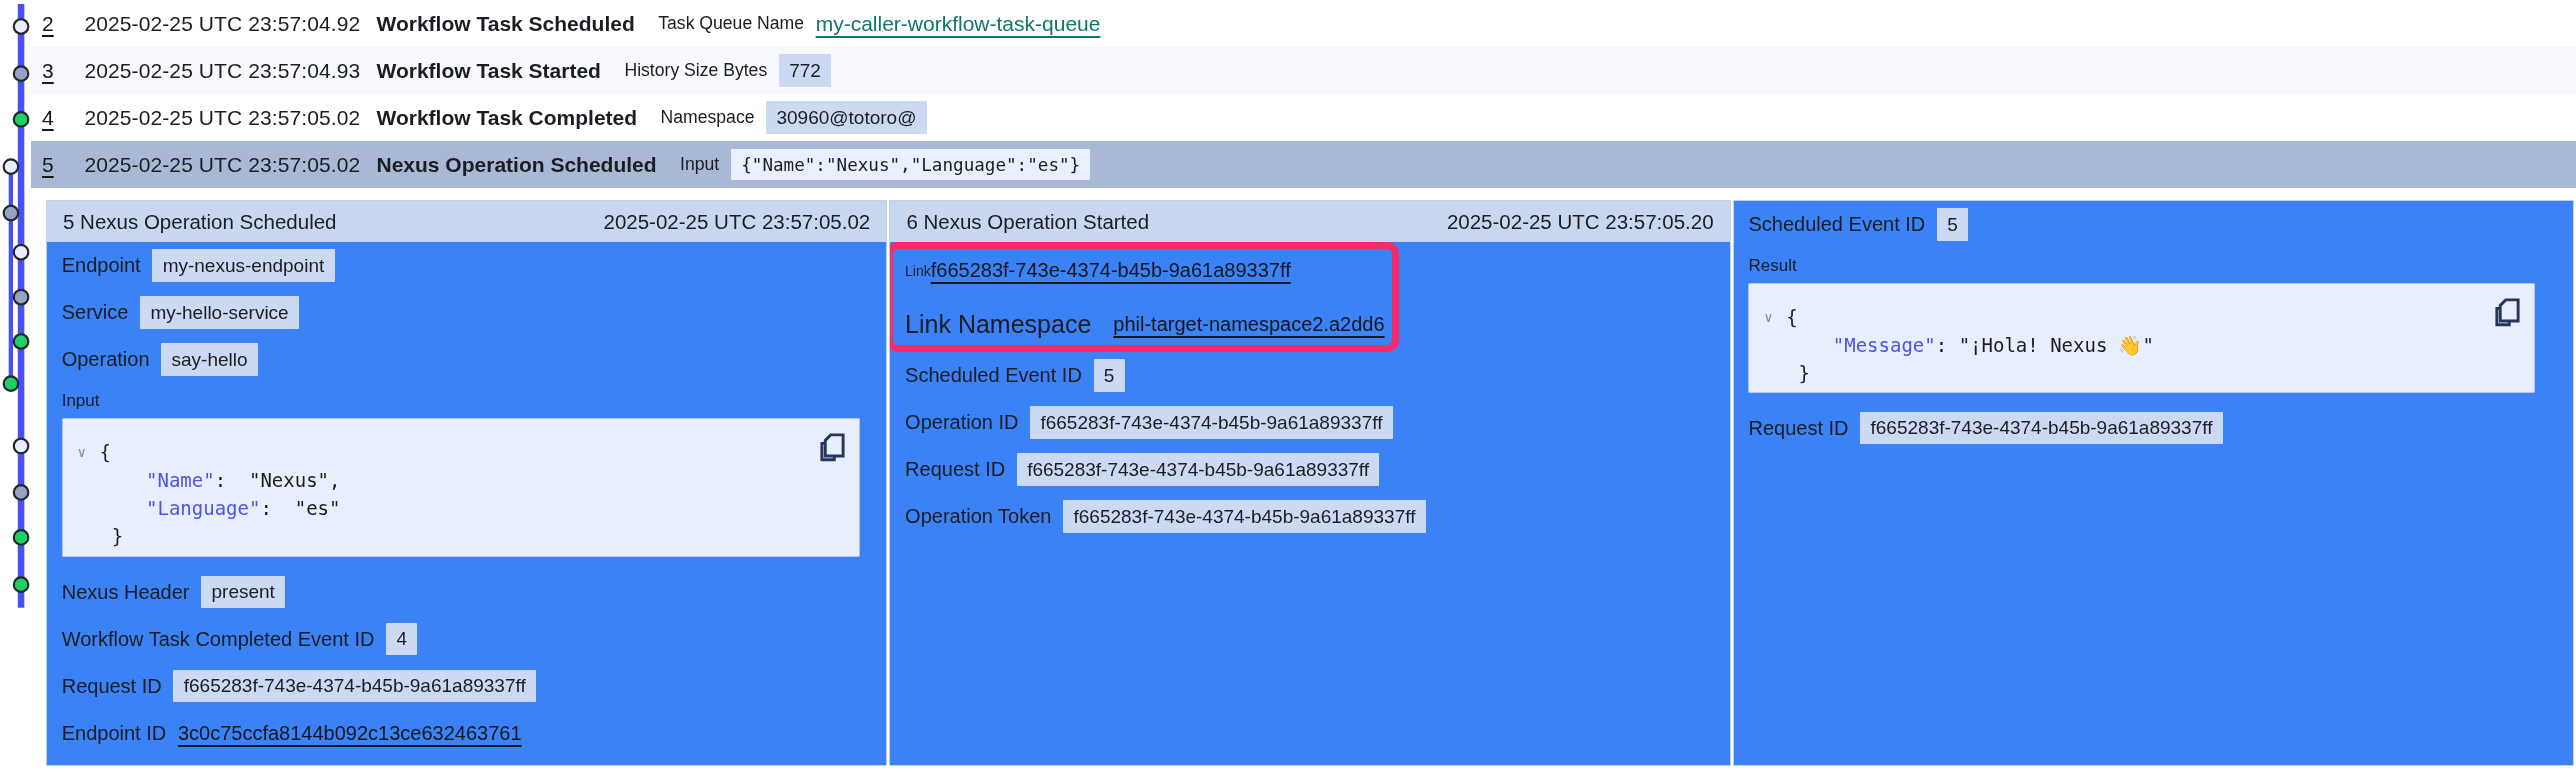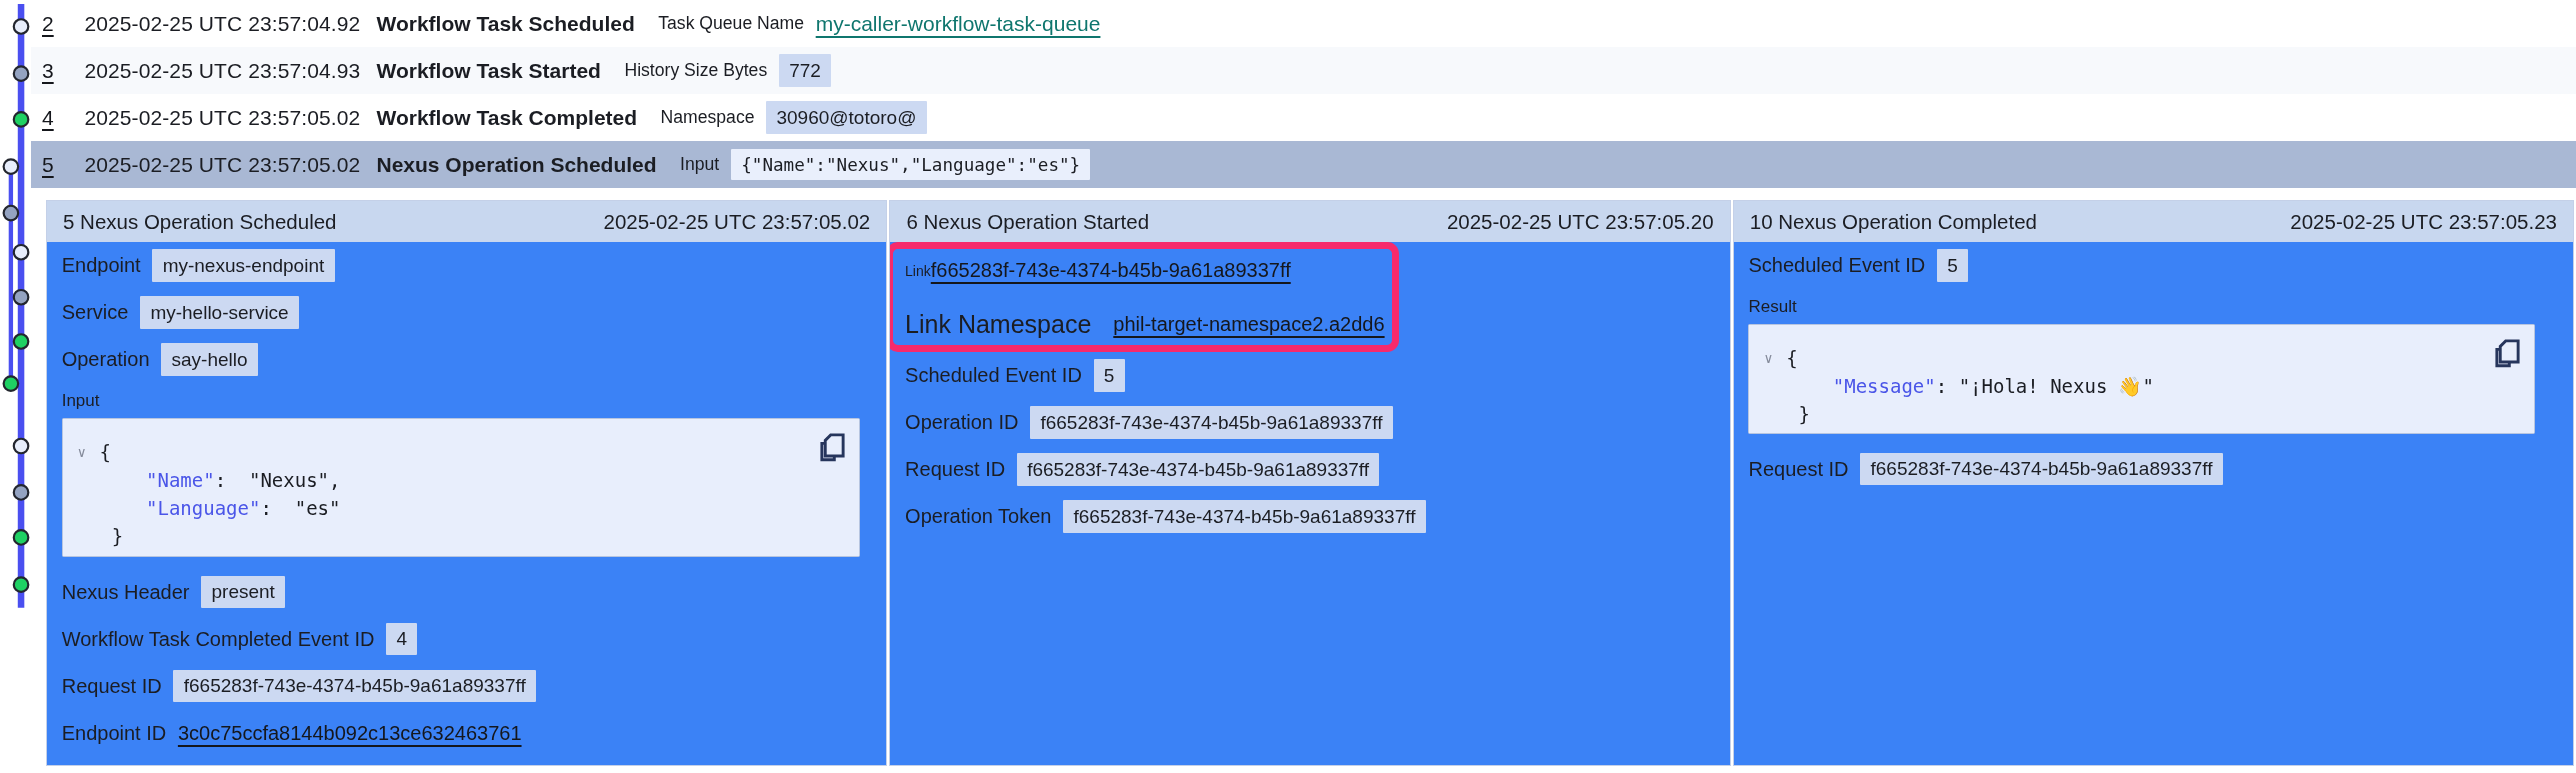--- a/index.html
+++ b/index.html
@@ -198,24 +198,20 @@
           <span class="badge">f665283f-743e-4374-b45b-9a61a89337ff</span>
         </div>
         <div class="field-row">
           <span class="label">Operation Token</span>
           <span class="badge">f665283f-743e-4374-b45b-9a61a89337ff</span>
         </div>
       </div>
     </section>
 
     <section class="panel">
-      <div class="panel-header">
-        <span class="panel-title">10 Nexus Operation Completed</span>
-        <span class="panel-time">2025-02-25 UTC 23:57:05.23</span>
-      </div>
       <div class="panel-body">
         <div class="field-row">
           <span class="label">Scheduled Event ID</span>
           <span class="badge">5</span>
         </div>
         <div class="label-row">Result</div>
 
         <div class="codeblock p3">
           <div class="line"><span class="chev">∨</span><span>{</span></div>
           <div class="line">      <span class="json-key">"Message"</span><span>: </span><span>"¡Hola! Nexus 👋"</span></div>

